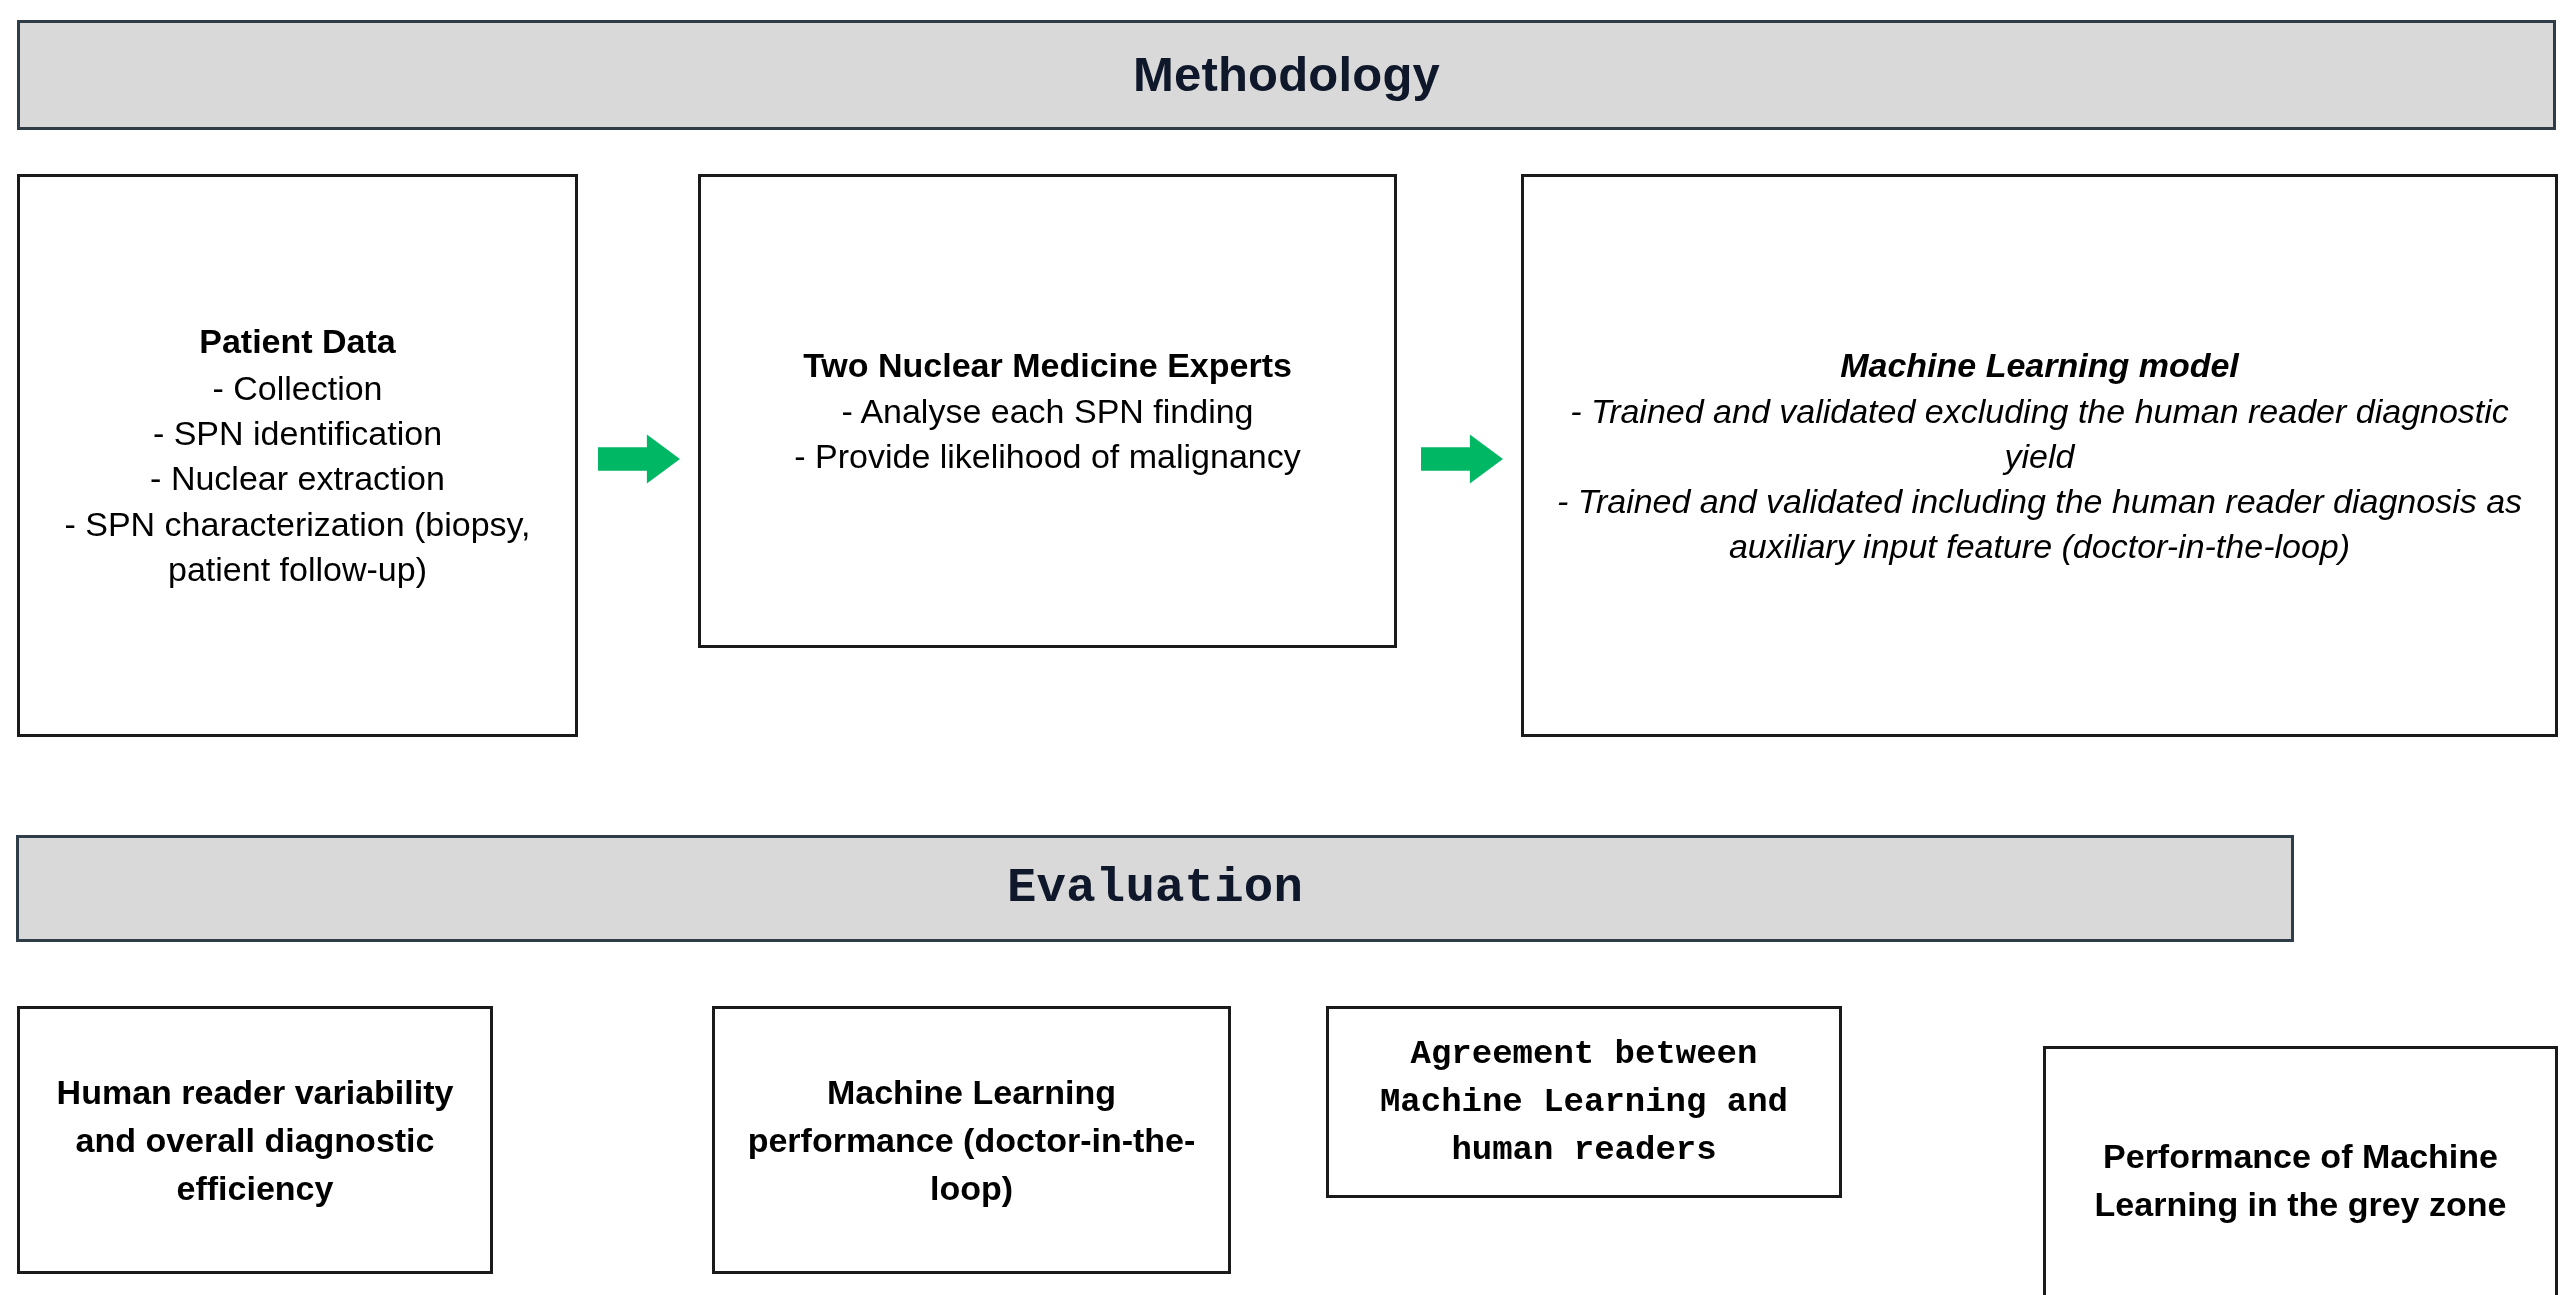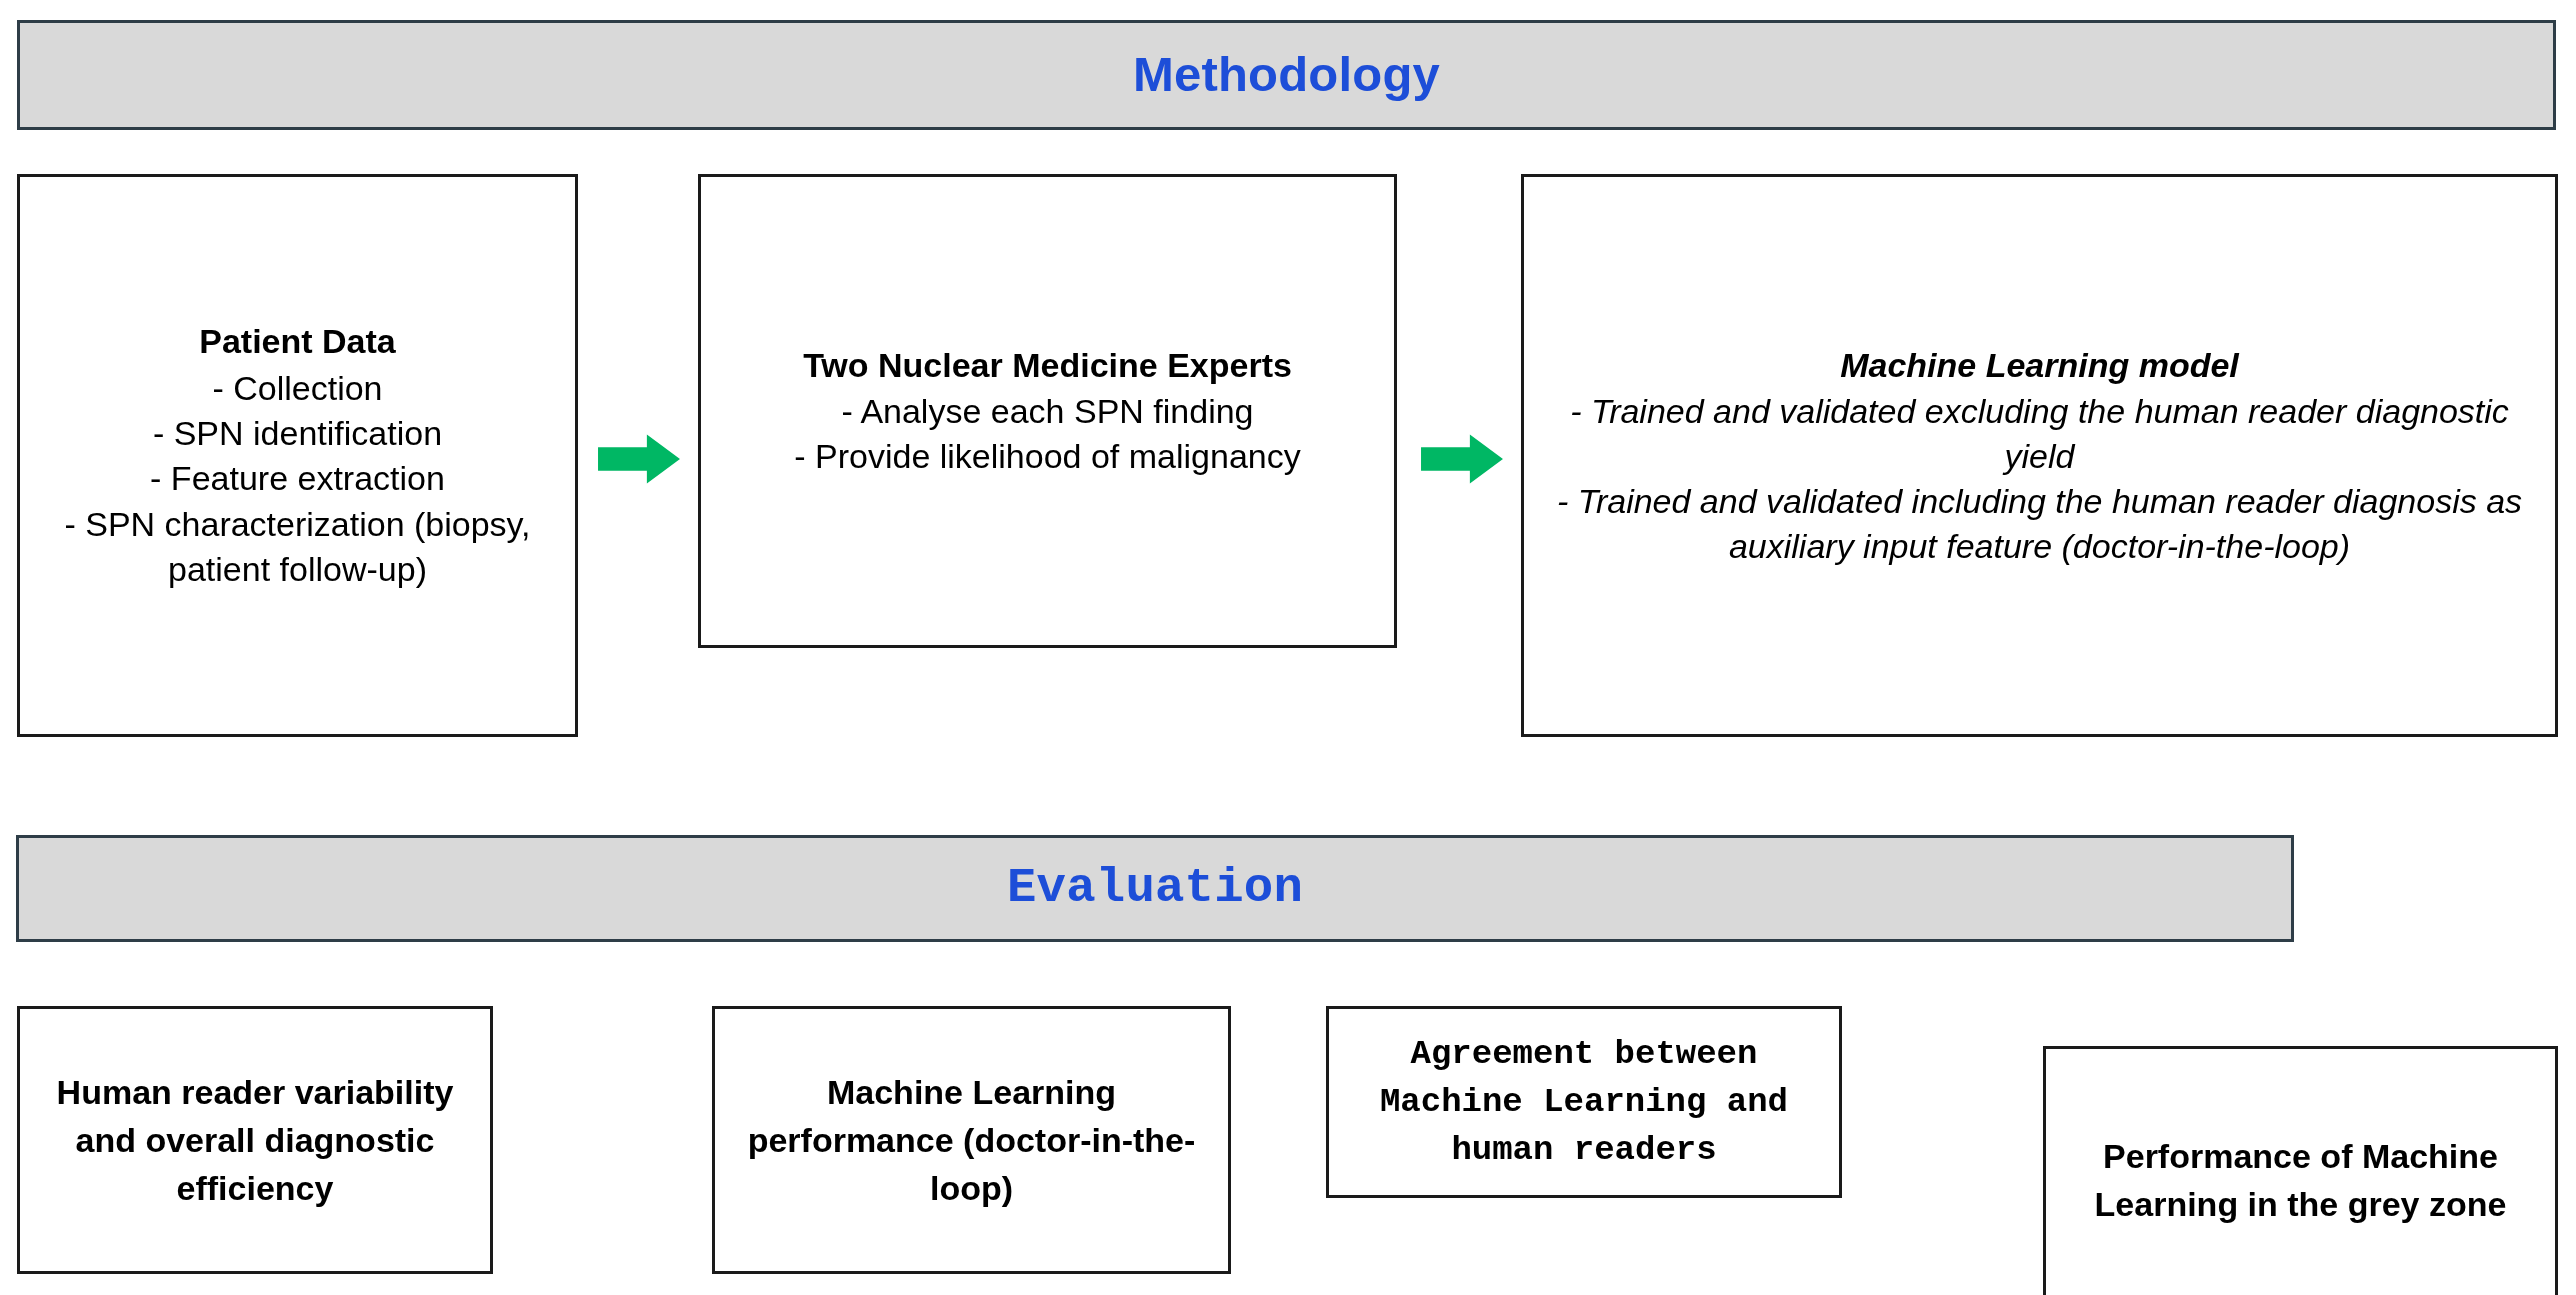--- a/index.html
+++ b/index.html
@@ -26,21 +26,21 @@
     background: #d9d9d9;
     border: 3.1px solid #2e3d47;
     display: flex;
     align-items: center;
     justify-content: center;
   }
   .section-banner .banner-title {
     font-size: 49px;
     font-weight: bold;
     letter-spacing: 0.2px;
-    color: #1d4ed8;
+    color: #0f172a;
     line-height: 1;
   }
   #banner-methodology { left: 17px;  top: 19.6px;   width: 2539px; height: 110px; }
   #banner-evaluation  { left: 16px;  top: 835px; width: 2278px; height: 107px; font-family: Liberation Mono, monospace; }
 
   
   .process-box {
     position: absolute;
     box-sizing: border-box;
     background: #ffffff;
@@ -115,21 +115,21 @@
 
   <div id="banner-methodology" class="section-banner">
     <span class="banner-title">Methodology</span>
   </div>
 
   <div id="box-patient-data" class="process-box">
     <div class="box-heading">Patient Data</div>
     <ul class="bullet-list">
       <li class="bullet-item">-   Collection</li>
       <li class="bullet-item">-   SPN identification</li>
-      <li class="bullet-item">-   Feature extraction</li>
+      <li class="bullet-item">-   Nuclear extraction</li>
       <li class="bullet-item">-   SPN characterization (biopsy, patient follow-up)</li>
     </ul>
   </div>
 
   <svg id="arrow-1" class="flow-arrow" viewBox="0 0 104 66">
     <polygon points="0,18 62,18 62,2 104,33 62,64 62,48 0,48" fill="#00b764"></polygon>
   </svg>
 
   <div id="box-nuclear-experts" class="process-box">
     <div class="box-heading">Two Nuclear Medicine Experts</div>

